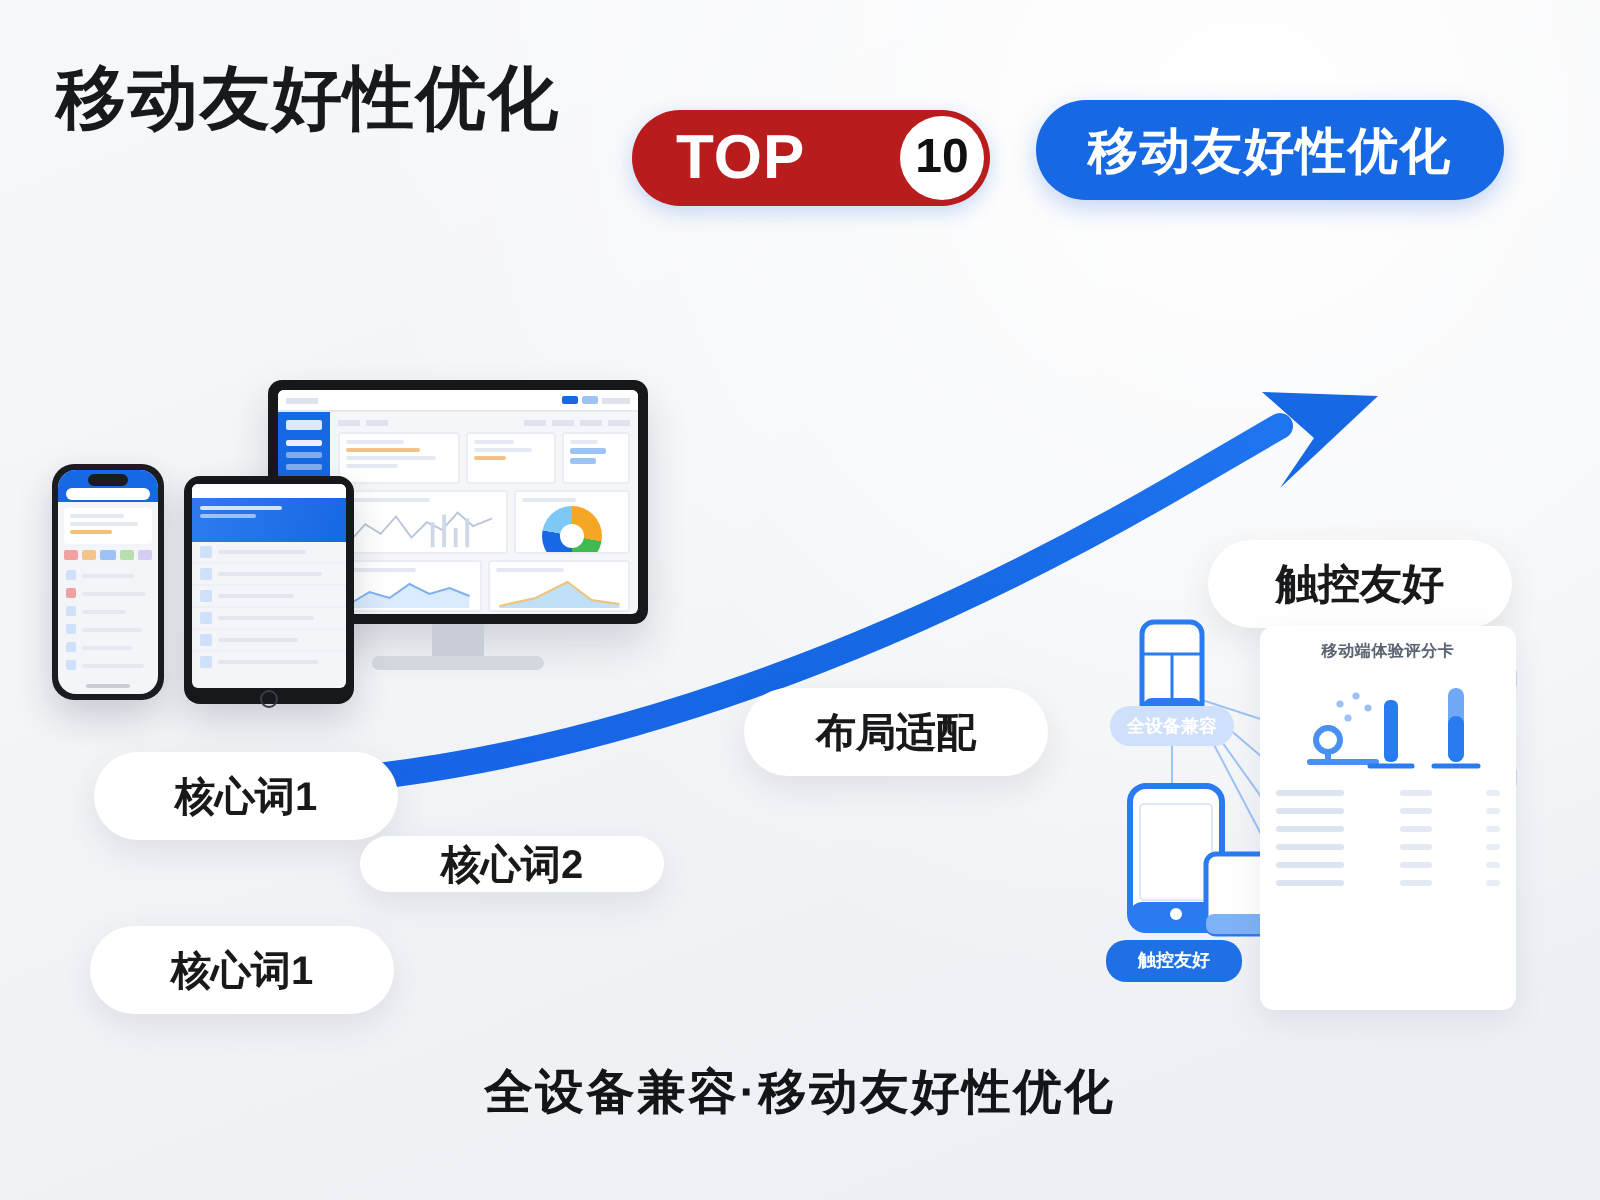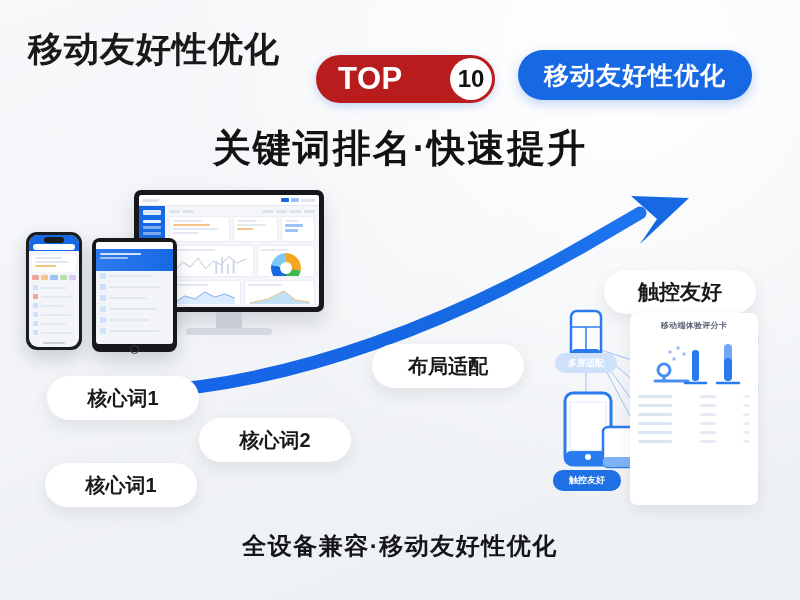--- a/index.html
+++ b/index.html
@@ -119,21 +119,21 @@
   .ph-bar { position:absolute;left:50%;transform:translateX(-50%);bottom:3px;width:22px;height:2px;background:#c9ced6;border-radius:1px;}
 
   
   .pill {
     position:absolute; background:#fff; border-radius:24px;
     display:flex; align-items:center; justify-content:center;
     font-size:20px; font-weight:700; color:#18191b;
     box-shadow:0 6px 16px rgba(60,70,90,.11);
   }
   #pill-kw1  { left:47px;  top:376px; width:152px; height:44px; }
-  #pill-kw2  { left:199px; top:418px; width:152px; height:44px; }
+  #pill-kw2  { left:180px; top:418px; width:152px; height:28px; }
   #pill-kw3  { left:45px;  top:463px; width:152px; height:44px; }
   #pill-layout { left:372px; top:344px; width:152px; height:44px; }
   #pill-touch  { left:604px; top:270px; width:152px; height:44px; font-size:21px; }
 
   
   .info { position:absolute; left:545px; top:305px; width:230px; height:215px;text-decoration:underline; }
   .info svg { position:absolute; left:0; top:0; }
 
   .scorecard {
     position:absolute; left:85px; top:8px; width:128px; height:192px;
@@ -167,21 +167,20 @@
 
   <div class="hl-title">移动友好性优化</div>
 
   <div class="top-badge">
     <span class="tb-word">TOP</span>
     <span class="tb-circle">10</span>
   </div>
 
   <div class="hl-pill">移动友好性优化</div>
 
-  <div class="sub-title">关键词排名·快速提升</div>
 
   <svg class="arrow-svg" viewBox="0 0 800 600">
     <defs>
       <linearGradient id="arrGrad" x1="0" y1="1" x2="1" y2="0">
         <stop offset="0%" stop-color="#1765e9"></stop>
         <stop offset="55%" stop-color="#1668e3"></stop>
         <stop offset="100%" stop-color="#1f74f0"></stop>
       </linearGradient>
     </defs>
     <path d="M145,392 C300,383 455,320 585,245 L640,213" stroke="url(#arrGrad)" stroke-width="13" fill="none" stroke-linecap="round"></path>
@@ -451,19 +450,19 @@
           <span class="c2"></span>
           <span class="c3"></span>
         </div>
       <div class="sc-row">
           <span class="c1"></span>
           <span class="c2"></span>
           <span class="c3"></span>
         </div>
     </div>
 
-    <div class="mini-pill" id="mini-multi">多屏适配</div>
+    <div class="mini-pill" id="mini-multi">全设备兼容</div>
     <div class="mini-pill" id="mini-touch">触控友好</div>
   </div>
 
   <div class="bottom-text">全设备兼容·移动友好性优化</div>
 
 </div>
 
 </body></html>

